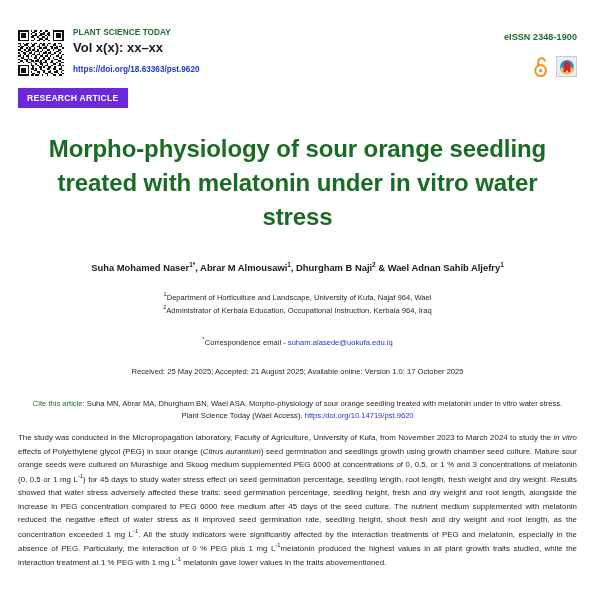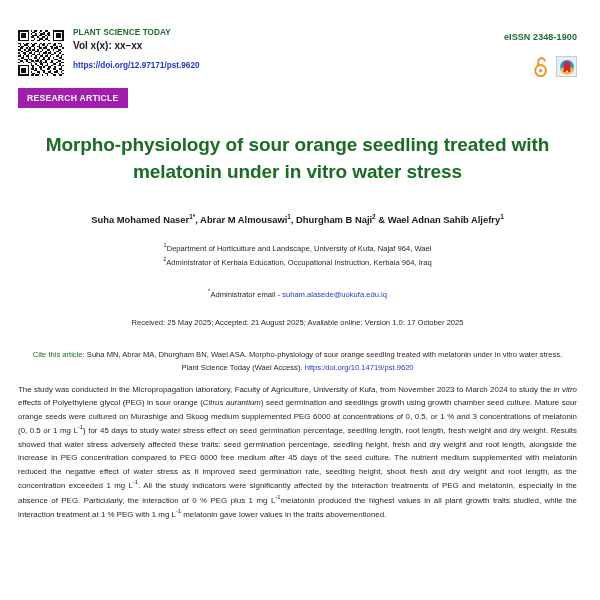--- a/index.html
+++ b/index.html
@@ -44,21 +44,21 @@
     margin-left: 9px;
     line-height: 1.32;
   }
   .journal-name {
     font-size: 8.2px;
     font-weight: bold;
     color: #1d6b2b;
     letter-spacing: 0.1px;
   }
   .journal-vol {
-    font-size: 10px;
+    font-size: 13px;
     font-weight: bold;
     color: #1a1a1a;
   }
   .journal-doi {
     font-size: 8.2px;
     font-weight: bold;
     color: #2137c9;
     text-decoration: none;
     display: inline-block;
   }
@@ -86,35 +86,35 @@
     background: #eceff1;
     border: 1px solid #c6ccd0;
     display: flex;
     align-items: center;
     justify-content: center;
     box-sizing: border-box;
   }
 
   .article-type {
     display: inline-block;
-    background: #a21caf;
+    background: #6d28d9;
     color: #ffffff;
     font-size: 8.6px;
     font-weight: bold;
     letter-spacing: 0.25px;
     padding: 5px 9px 5px 9px;
     margin-top: 11px;
   }
 
   
   .title {
     margin: 24px 18px 0 18px;
     text-align: center;
     color: #1a6b24;
-    font-size: 19px;
+    font-size: 24px;
     font-weight: bold;
     line-height: 1.42;
     letter-spacing: -0.1px;
   }
 
   
   .authors {
     margin-top: 26px;
     text-align: center;
     font-size: 9.4px;
@@ -403,21 +403,21 @@
           <rect x="15" y="28" width="1" height="1"></rect>
             <rect x="18" y="28" width="1" height="1"></rect>
           <rect x="22" y="28" width="2" height="1"></rect>
             <rect x="26" y="28" width="2" height="1"></rect>
         </g>
       </svg>
 
       <div class="journal-meta">
         <div class="journal-name">PLANT SCIENCE TODAY</div>
         <div class="journal-vol">Vol x(x): xx–xx</div>
-        <a class="journal-doi" href="#">https://doi.org/12.97171/pst.9620</a>
+        <a class="journal-doi" href="#">https://doi.org/18.63363/pst.9620</a>
       </div>
     </div>
 
     <div class="masthead-right">
       <div class="eissn">eISSN 2348-1900</div>
       <div class="badges">
         <svg class="oa-icon" width="15" height="21" viewBox="0 0 15 21">
           <path d="M4.2 9.5 V5.6 a3.4 3.4 0 0 1 6.8 0" fill="none" stroke="#f4911e" stroke-width="1.9"></path>
           <ellipse cx="6.6" cy="14.6" rx="5.3" ry="5.6" fill="none" stroke="#f4911e" stroke-width="1.9"></ellipse>
           <circle cx="6.6" cy="14.6" r="1.7" fill="#f4911e"></circle>
@@ -445,21 +445,21 @@
   <div class="affiliations">
     <div>
       <sup>1</sup><span>Department of Horticulture and Landscape, University of Kufa, Najaf 964, Wael</span>
     </div>
     <div>
       <sup>2</sup><span>Administrator of Kerbala Education, Occupational Instruction, Kerbala 964, Iraq</span>
     </div>
   </div>
 
   <div class="correspondence">
-    <span class="star">*</span><span>Administrator email -</span>
+    <span class="star">*</span><span>Correspondence email -</span>
     <a href="#">suham.alasede@uokufa.edu.iq</a>
   </div>
 
   <div class="dates">Received: 25 May 2025; Accepted: 21 August 2025; Available online: Version 1.0: 17 October 2025</div>
 
   
   <div class="citation">
     <span class="cite-label">Cite this article:</span><span> Suha MN, Abrar MA, Dhurgham BN, Wael ASA. Morpho-physiology of sour orange seedling treated with melatonin under in vitro water stress. Plant Science Today (Wael Access). </span><a href="#">https:/doi.org/10.14719/pst.9620</a>
   </div>
 

